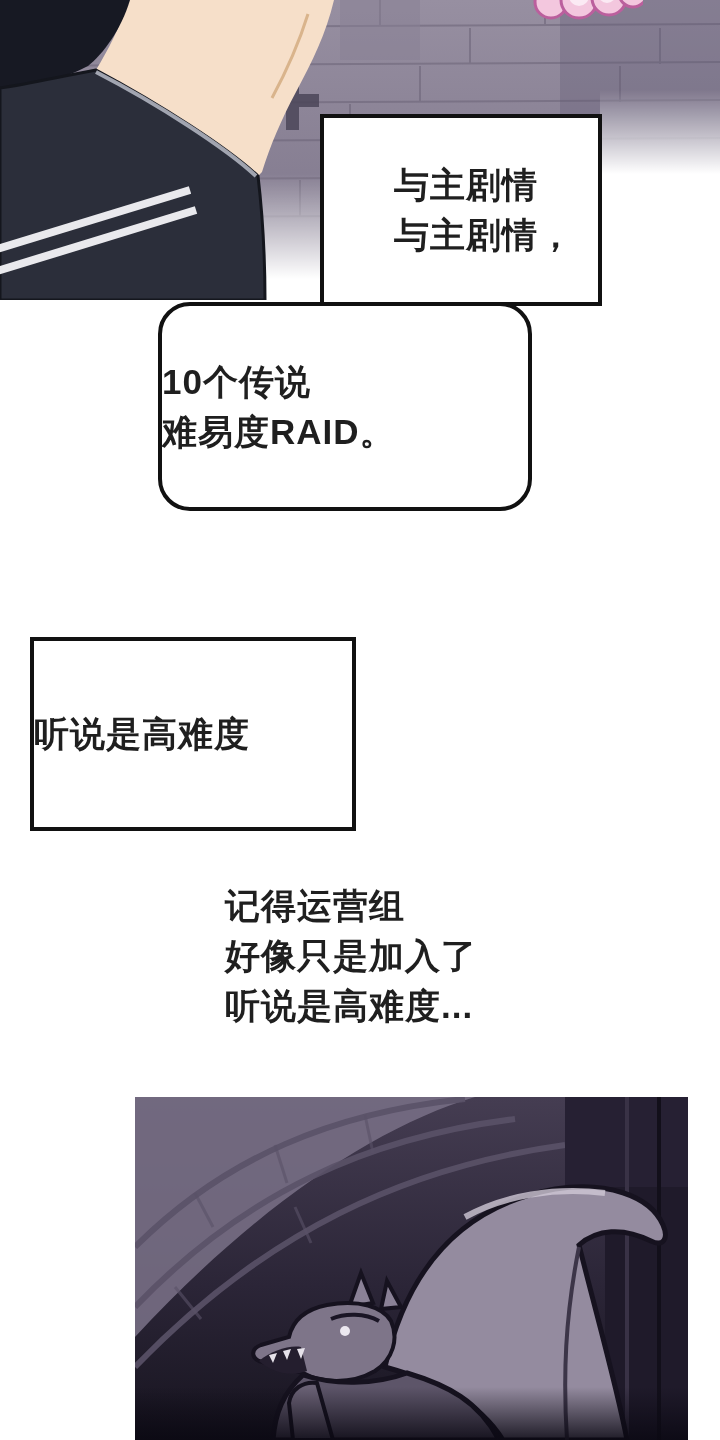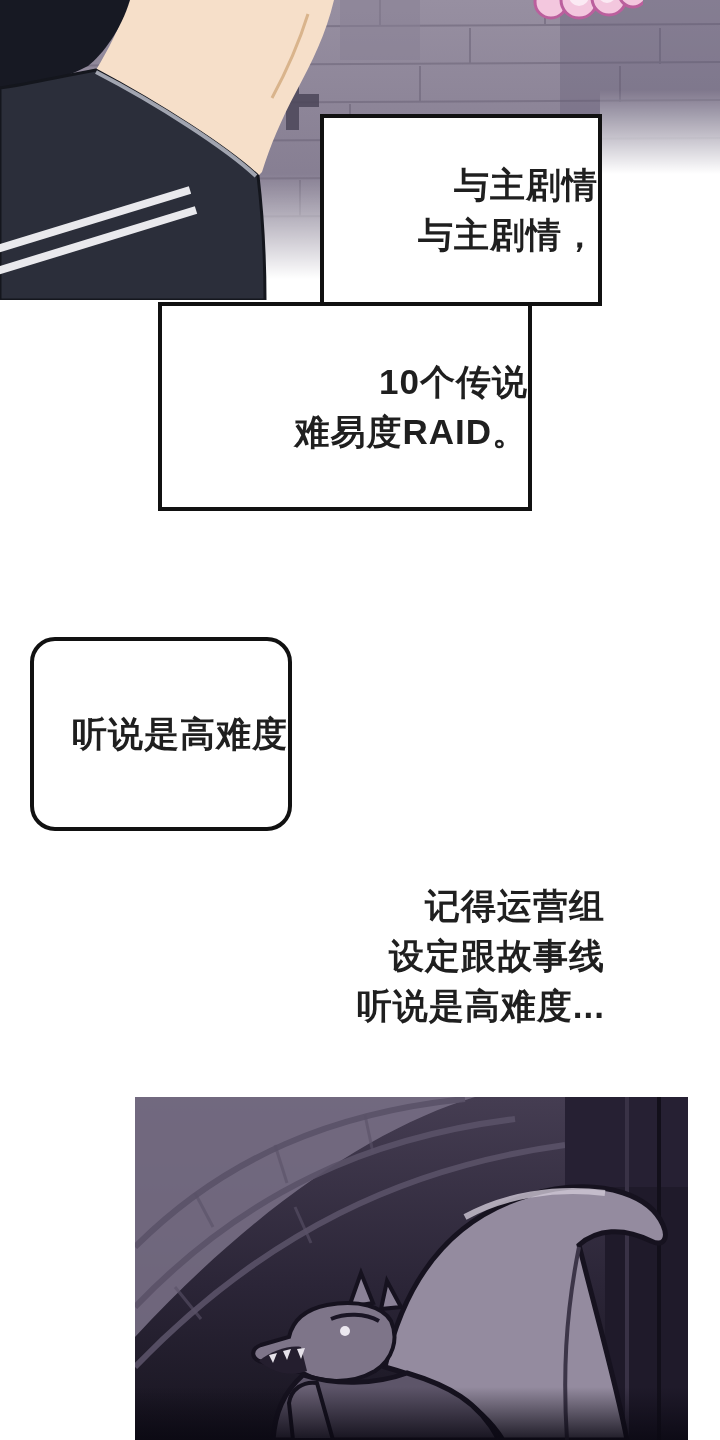--- a/index.html
+++ b/index.html
@@ -8,30 +8,30 @@
   .page {
     position:relative; width:720px; height:1440px;
     background:#ffffff; overflow:hidden; margin:0 auto;
   }
   .top-panel { position:absolute; left:0; top:0; width:720px; height:300px; z-index:1; }
   .pink-blob { position:absolute; left:533px; top:0; z-index:2; }
   .bottom-panel { position:absolute; left:135px; top:1097px; width:553px; height:343px; z-index:1; }
 
   .bubble {
     position:absolute; background:#ffffff; border:4px solid #111111;
-    display:flex; flex-direction:column; justify-content:center; align-items:flex-end;
+    display:flex; flex-direction:column; justify-content:center; align-items:flex-start;
   }
   .bline {
     font-size:35px; font-weight:700; color:#1f1f1f;
     line-height:50px; white-space:nowrap; letter-spacing:1px;
     text-align:center;
   }
   .b1 { left:320px; top:114px; width:282px; height:192px; padding-left:70px; z-index:5; }
-  .b2 { left:158px; top:302px; width:374px; height:209px; z-index:6; }
-  .b3 { left:30px;  top:637px; width:262px; height:194px; z-index:7;border-radius:25px; }
+  .b2 { left:158px; top:302px; width:374px; height:209px; z-index:6;border-radius:32px; }
+  .b3 { left:30px;  top:637px; width:326px; height:194px; z-index:7; }
   .b4 { left:225px; top:858px; width:380px; height:196px; border:none; z-index:4; background:#ffffff; }
 </style>
 </head>
 <body>
 
 <div class="page">
 
   <div class="top-panel">
     <svg width="720" height="300" viewBox="0 0 720 300">
       <defs>
@@ -118,21 +118,21 @@
     <div class="bline">10个传说</div>
     <div class="bline">难易度RAID。</div>
   </div>
 
   <div class="bubble b3">
     <div class="bline">听说是高难度</div>
   </div>
 
   <div class="bubble b4">
     <div class="bline">记得运营组</div>
-    <div class="bline">设定跟故事线</div>
+    <div class="bline">好像只是加入了</div>
     <div class="bline">听说是高难度...</div>
   </div>
 
   <div class="bottom-panel">
     <svg width="553" height="343" viewBox="0 0 553 343">
       <defs>
         <linearGradient id="dgBg" x1="0" y1="0" x2="0" y2="1">
           <stop offset="0" stop-color="#453d52"></stop>
           <stop offset="0.55" stop-color="#2b2537"></stop>
           <stop offset="1" stop-color="#17141f"></stop>

